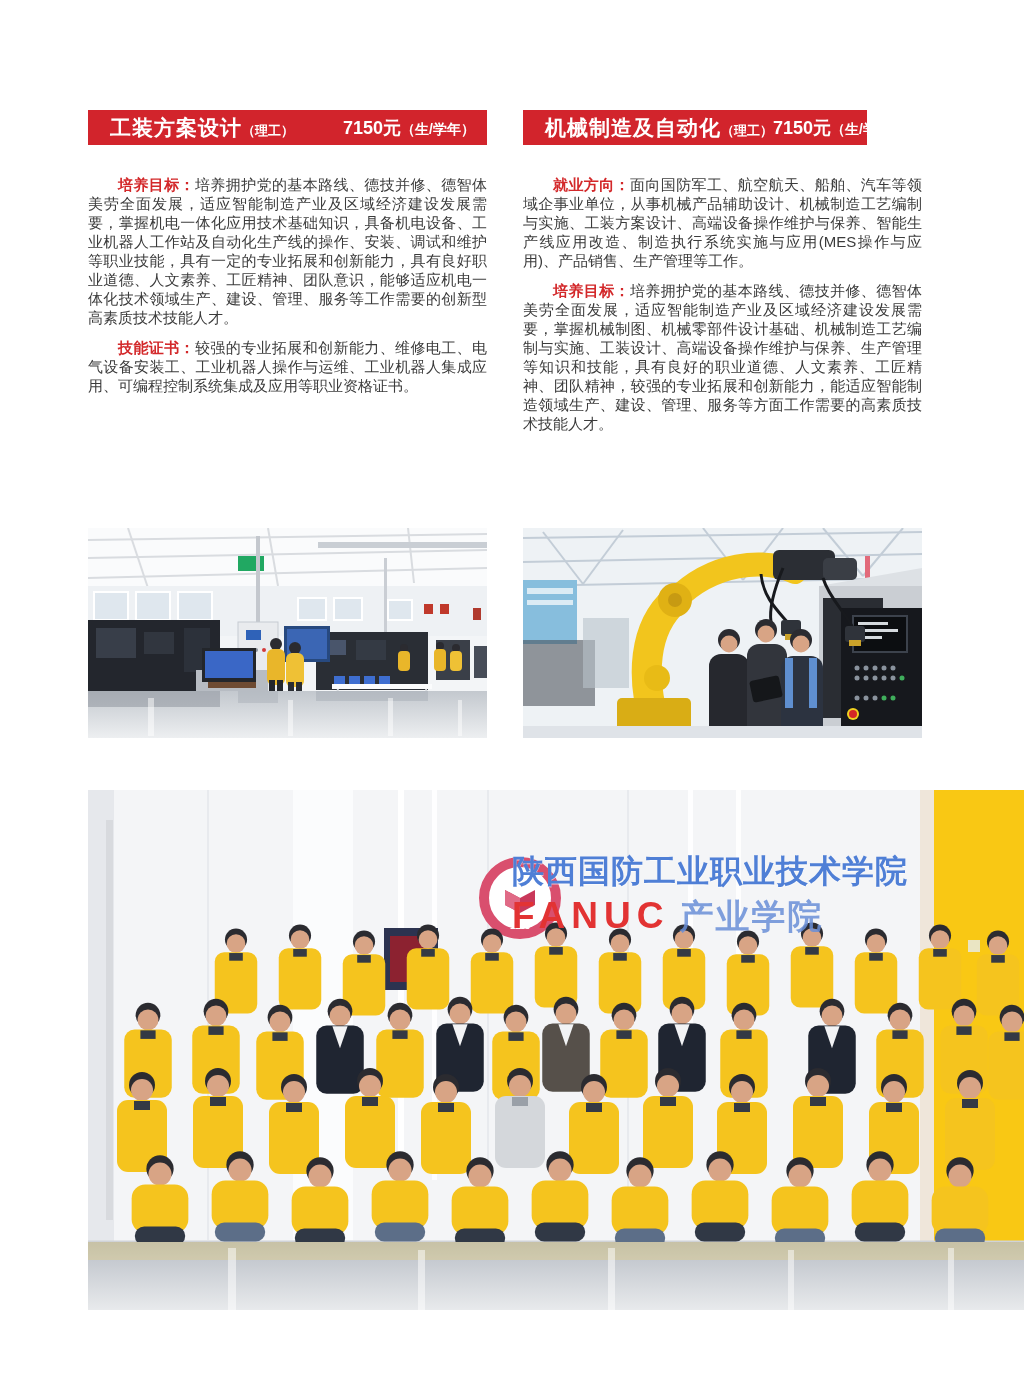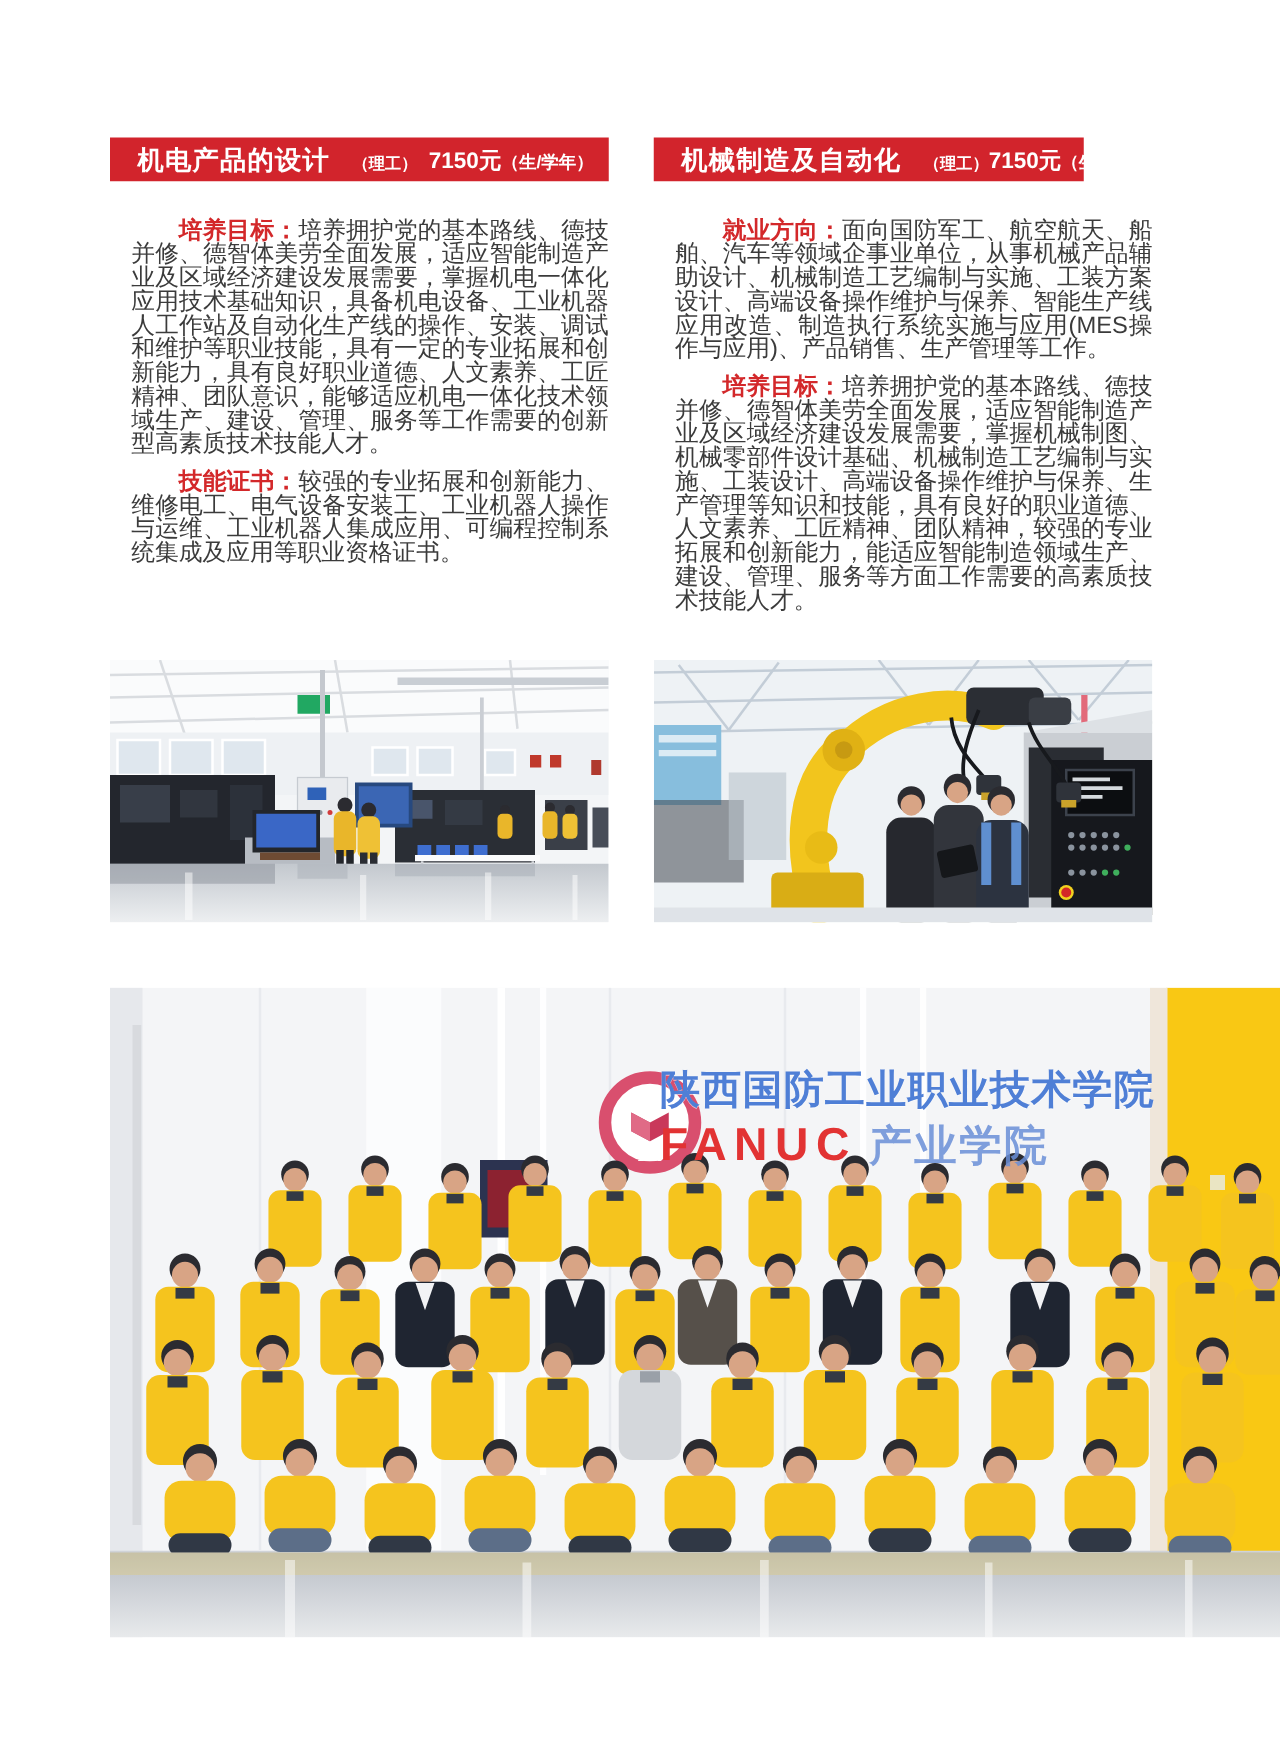--- a/index.html
+++ b/index.html
@@ -11,37 +11,37 @@
   .program { position:absolute; top:110px; width:399px; }
   .col-left  { left:88px; }
   .col-right { left:523px; }
   .bar {
     display:flex; justify-content:space-between; align-items:center;
     height:35px; background:#d2242c; color:#ffffff;
     padding:0 12px 0 22px; box-sizing:border-box;
   }
   .col-right .bar { width:344px; }
   .bar-title { font-size:21px; font-weight:bold; letter-spacing:1px; white-space:nowrap; }
-  .bar-title .suffix { font-size:13px; letter-spacing:0; margin-left:18px; }
+  .bar-title .suffix { font-size:13px; letter-spacing:0; margin-left:0; }
   .bar-price { font-size:18px; font-weight:bold; white-space:nowrap; }
   .bar-price .suffix { font-size:14px; }
   .para {
-    margin:11px 0 0 17px; text-indent:2em; text-align:justify;
-    font-size:19px; line-height:19px; color:#3b3b3b;
+    margin:11px 0 0 0; text-indent:2em; text-align:justify;
+    font-size:15px; line-height:19px; color:#3b3b3b;
   }
   .program .para:first-of-type { margin-top:30px; }
   .lead { color:#d3282a; font-weight:bold; }
   
   figure.photo { margin:0; position:absolute; overflow:hidden; }
   .photo-left   { left:88px;  top:528px; width:399px; height:210px; }
   .photo-right  { left:523px; top:528px; width:399px; height:210px; }
   .photo-bottom { left:88px;  top:790px; width:936px; height:520px; }
   .photo svg { display:block; width:100%; height:100%; }
   
-  .wall-text { position:absolute; left:440px; top:60px; width:420px; pointer-events:none; }
+  .wall-text { position:absolute; left:424px; top:60px; width:420px; pointer-events:none; }
   .wall-line1 {
     font-size:32px; font-weight:bold; color:#4f7fd6; letter-spacing:1px;
     white-space:nowrap; text-shadow:0 1px 0 rgba(255,255,255,.6);
   }
   .wall-line2 { margin-top:0; white-space:nowrap; }
   .wall-line2 .brand {
     font-size:37px; font-weight:bold; color:#e23333; letter-spacing:6px; margin-right:10px;
   }
   .wall-line2 .brand-rest {
     font-size:34px; font-weight:bold; color:#6a8fd8; letter-spacing:2px; opacity:.85;
@@ -49,21 +49,21 @@
   .logo-badge { position:absolute; left:392px; top:66px; width:84px; height:84px; }
 </style>
 </head>
 <body>
 
 <div class="page">
 
   <section class="program col-left">
     <header class="bar">
       <div class="bar-title">
-        <span>机电产品的设计</span><span class="suffix">（理工）</span>
+        <span>工装方案设计</span><span class="suffix">（理工）</span>
       </div>
       <div class="bar-price">
         <span>7150元</span><span class="suffix">（生/学年）</span>
       </div>
     </header>
     <p class="para"><span class="lead">培养目标：</span><span>培养拥护党的基本路线、德技并修、德智体美劳全面发展，适应智能制造产业及区域经济建设发展需要，掌握机电一体化应用技术基础知识，具备机电设备、工业机器人工作站及自动化生产线的操作、安装、调试和维护等职业技能，具有一定的专业拓展和创新能力，具有良好职业道德、人文素养、工匠精神、团队意识，能够适应机电一体化技术领域生产、建设、管理、服务等工作需要的创新型高素质技术技能人才。</span></p>
     <p class="para"><span class="lead">技能证书：</span><span>较强的专业拓展和创新能力、维修电工、电气设备安装工、工业机器人操作与运维、工业机器人集成应用、可编程控制系统集成及应用等职业资格证书。</span></p>
   </section>
 
   <section class="program col-right">

